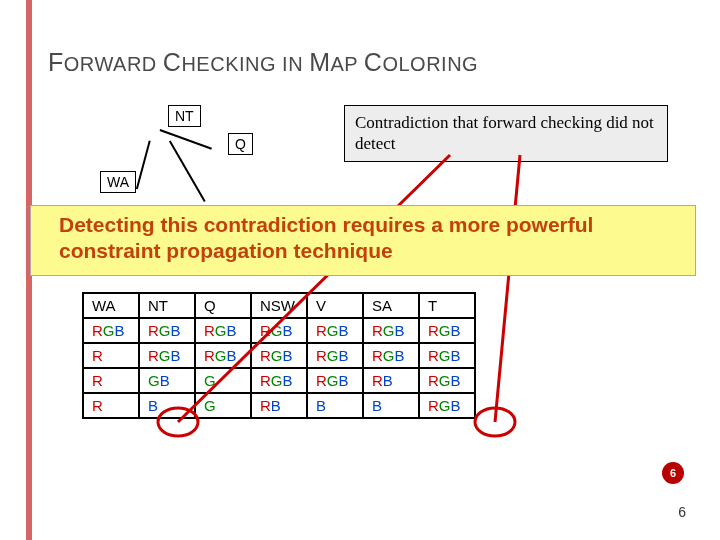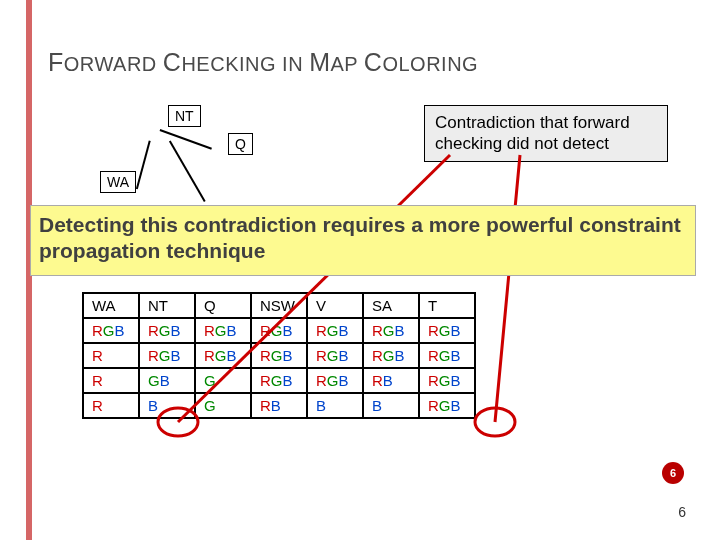--- a/index.html
+++ b/index.html
@@ -49,39 +49,40 @@
   .line {
     position: absolute;
     background: #000;
     height: 1.5px;
     transform-origin: left center;
   }
   .callout {
     position: absolute;
     right: 52px;
     top: 105px;
-    width: 244px;
+    width: 324px;
     background: #ededed;
     border: 1px solid #000;
     padding: 6px 10px;
     font-size: 17px;
     color: #000;
     line-height: 1.25;
+    font-family: Liberation Serif, serif;
   }
   .yellow-note {
     position: absolute;
     left: 30px;
     right: 24px;
     top: 205px;
     background: #fdfa90;
     border: 1px solid #aaa;
-    padding: 6px 8px 10px;
+    padding: 6px 28px 10px;
     font-size: 21px;
     font-weight: 700;
-    color: #404040;
+    color: #c2410c;
     line-height: 1.25;
     z-index: 5;
   }
   .table-wrap {
     position: absolute;
     left: 82px;
     top: 292px;
     z-index: 2;
   }
   table {

